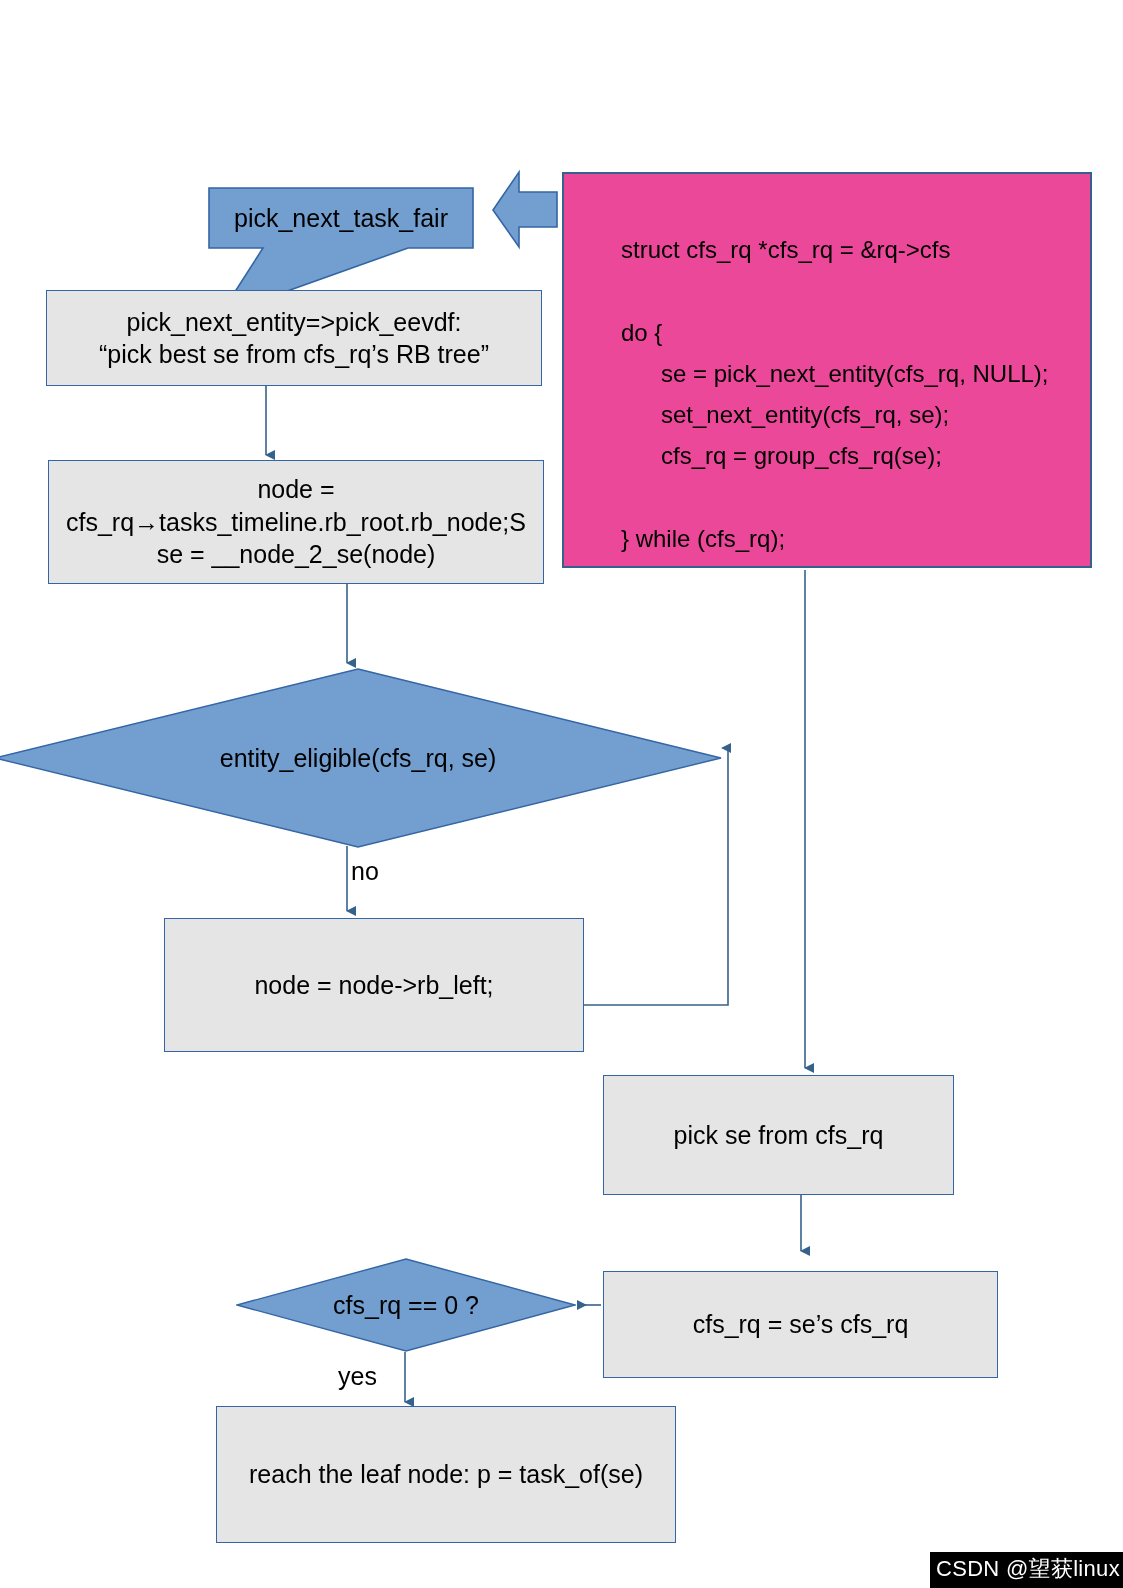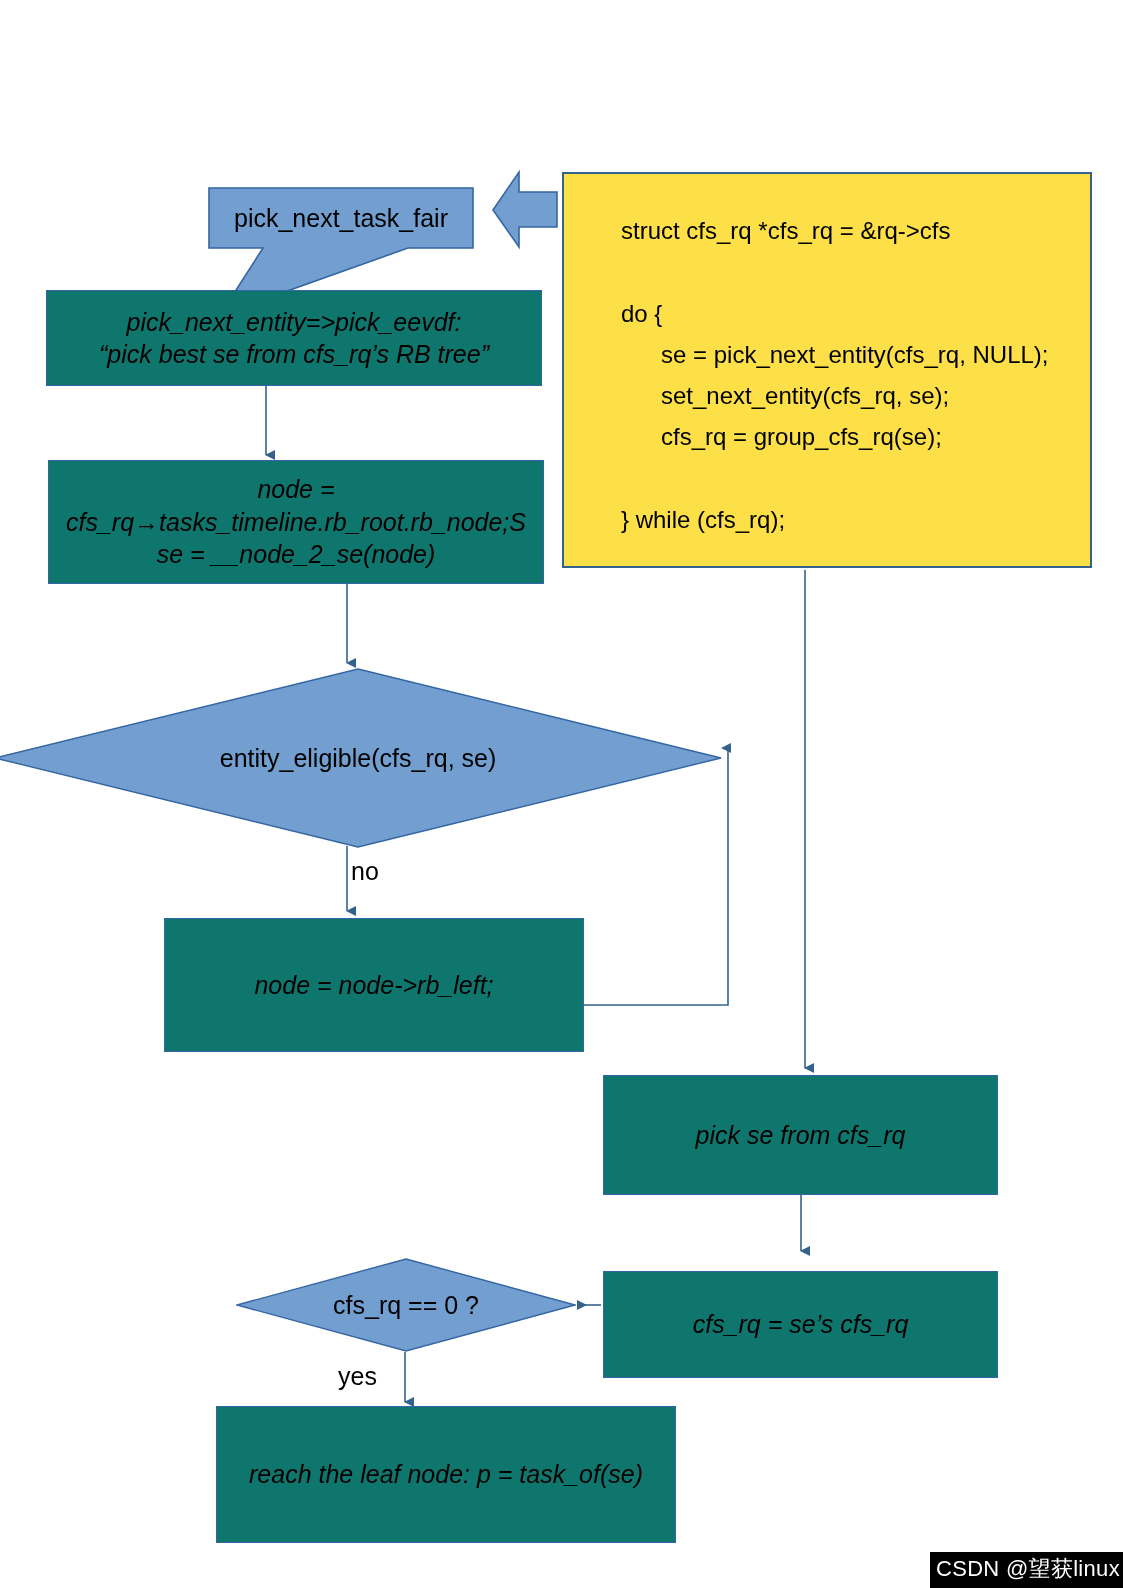--- a/index.html
+++ b/index.html
@@ -31,33 +31,32 @@
     box-sizing: border-box;
     display: flex;
     align-items: center;
     justify-content: center;
     text-align: center;
     color: #000000;
     line-height: 1.30;
     white-space: pre-line;
   }
   .proc {
-    background: #0f766e;
+    background: #e5e5e5;
     border: 1px solid #3465A4;
     font-size: 25px;
-    font-style: italic;
   }
   .codebox {
-    background: #fde047;
+    background: #ec4899;
     border: 2px solid #35618D;
     display: block;
     text-align: left;
     font-size: 24px;
     line-height: 1.72;
-    padding: 36px 0 0 57px;
+    padding: 55px 0 0 57px;
     white-space: pre;
   }
   .callout-wrap {
     position: absolute;
   }
   .callout-label {
     position: absolute;
     left: 0;
     top: 0;
     width: 100%;
@@ -158,21 +157,21 @@
 
   <div class="diamond-wrap" style="left:-6px; top:668px; width:728px; height:180px;">
     <svg width="728" height="180" viewBox="0 0 728 180" xmlns="http://www.w3.org/2000/svg">
       <polygon points="364,1 727,90 364,179 1,90" fill="#729FCF" stroke="#3465A4" stroke-width="1.4" stroke-linejoin="miter"></polygon>
     </svg>
     <div class="diamond-label">entity_eligible(cfs_rq, se)</div>
   </div>
 
   <div class="node proc" style="left:164px; top:918px; width:420px; height:134px;">node = node-&gt;rb_left;</div>
 
-  <div class="node proc" style="left:603px; top:1075px; width:395px; height:120px;">pick se from cfs_rq</div>
+  <div class="node proc" style="left:603px; top:1075px; width:351px; height:120px;">pick se from cfs_rq</div>
 
   <div class="node proc" style="left:603px; top:1258px; width:395px; height:107px;margin-top:13px;">cfs_rq = se’s cfs_rq</div>
 
   <div class="diamond-wrap" style="left:236px; top:1258px; width:340px; height:94px;">
     <svg width="340" height="94" viewBox="0 0 340 94" xmlns="http://www.w3.org/2000/svg">
       <polygon points="170,1 339,47 170,93 1,47" fill="#729FCF" stroke="#3465A4" stroke-width="1.4" stroke-linejoin="miter"></polygon>
     </svg>
     <div class="diamond-label">cfs_rq == 0 ?</div>
   </div>
 

